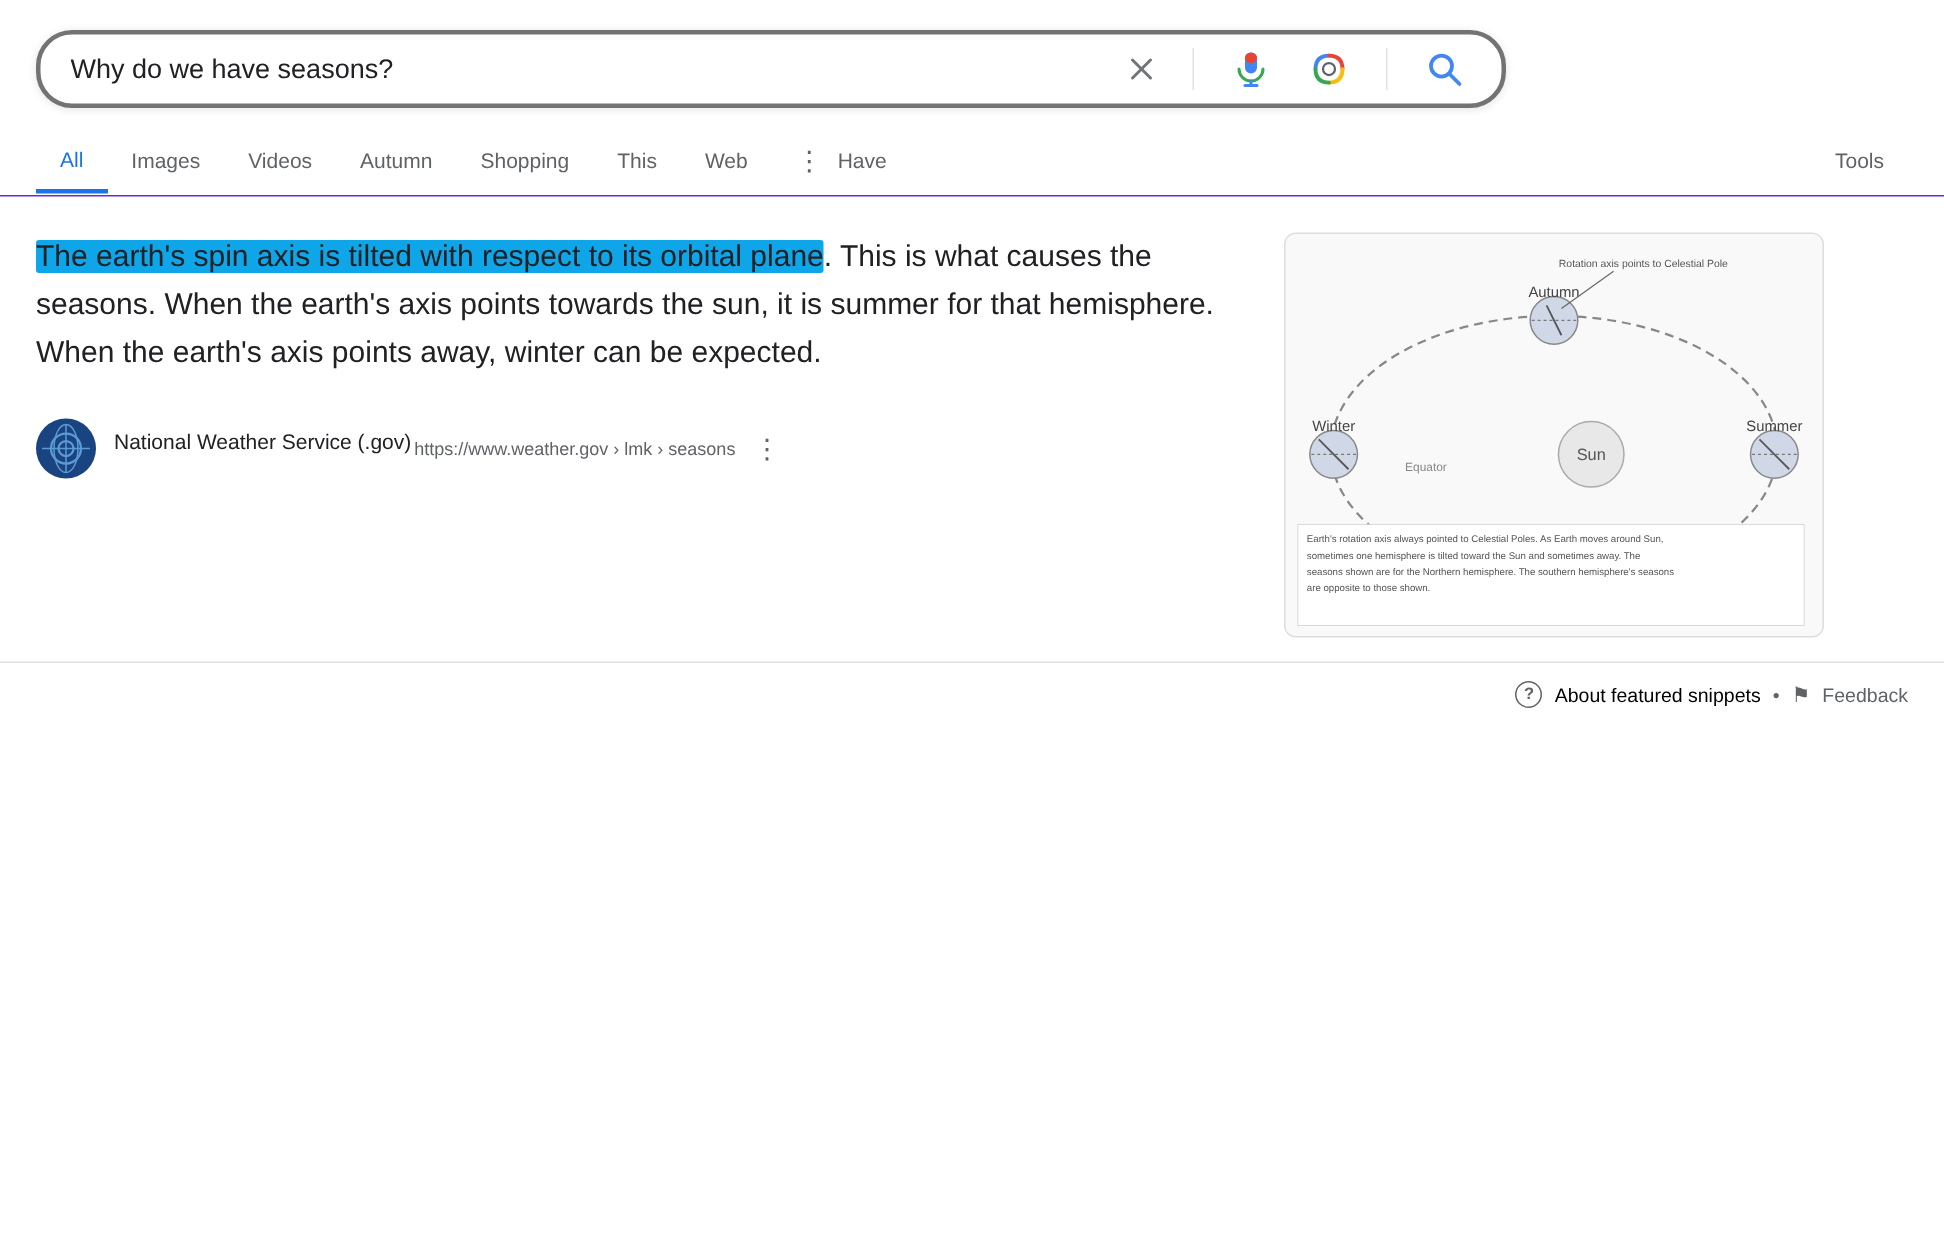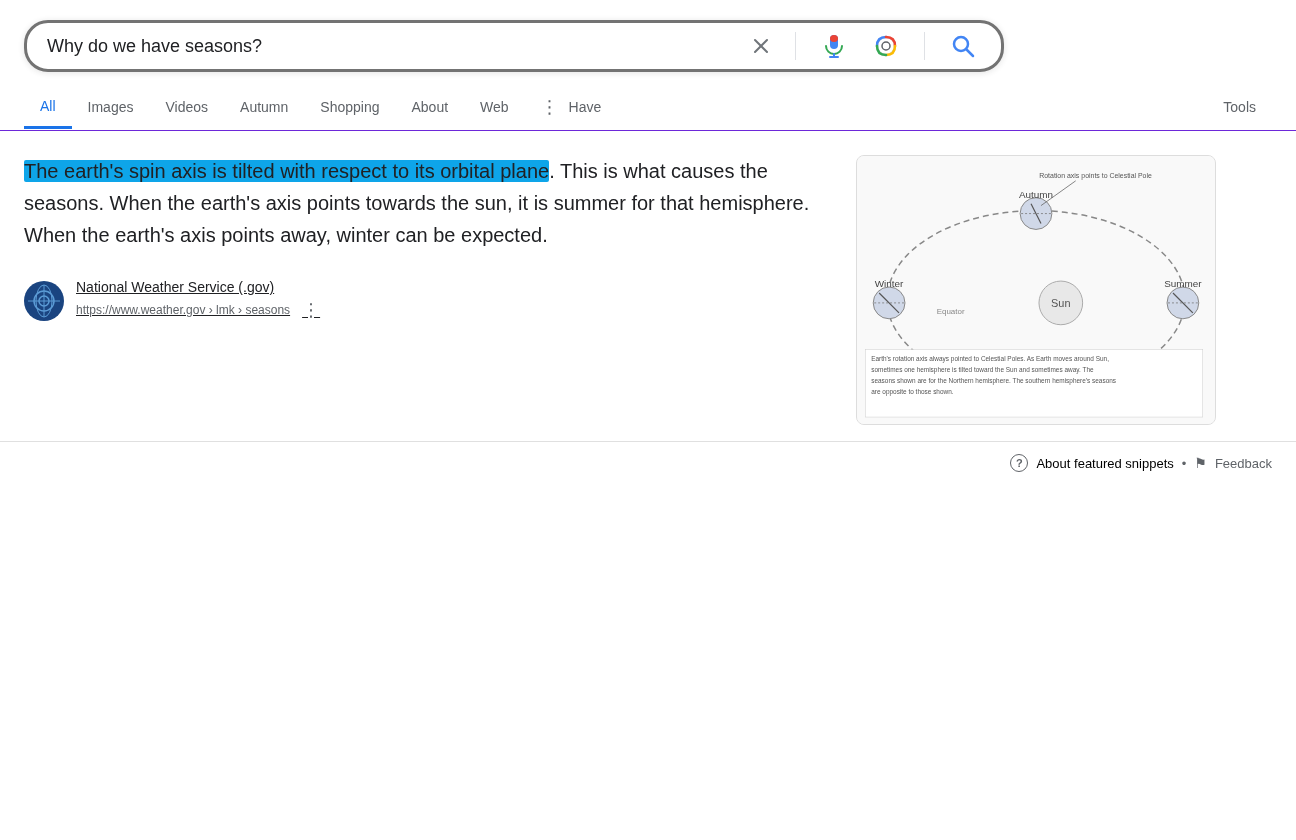--- a/index.html
+++ b/index.html
@@ -154,23 +154,22 @@
       background: #1a4480;
       display: flex;
       align-items: center;
       justify-content: center;
       overflow: hidden;
       flex-shrink: 0;
     }
 
     .source-info {
       display: flex;
-      flex-direction: column;
+      flex-direction: row;
       gap: 2px;
-      text-decoration: underline;
     }
 
     .source-name {
       font-size: 14px;
       color: #202124;
       font-weight: 500;
     }
 
     .source-url {
       font-size: 12px;
@@ -304,21 +303,21 @@
     </div>
   </div>
 </div>
 
 <nav class="nav-tabs">
   <a class="nav-tab active" href="#">All</a>
   <a class="nav-tab" href="#">Images</a>
   <a class="nav-tab" href="#">Videos</a>
   <a class="nav-tab" href="#">Autumn</a>
   <a class="nav-tab" href="#">Shopping</a>
-  <a class="nav-tab" href="#">About</a>
+  <a class="nav-tab" href="#">This</a>
   <a class="nav-tab" href="#">Web</a>
   <a class="nav-tab" href="#">
     <span class="more-dots">⋮</span>
     <span>Have</span>
   </a>
   <div class="tools-tab">Tools</div>
 </nav>
 
 <div class="main-content">
 

